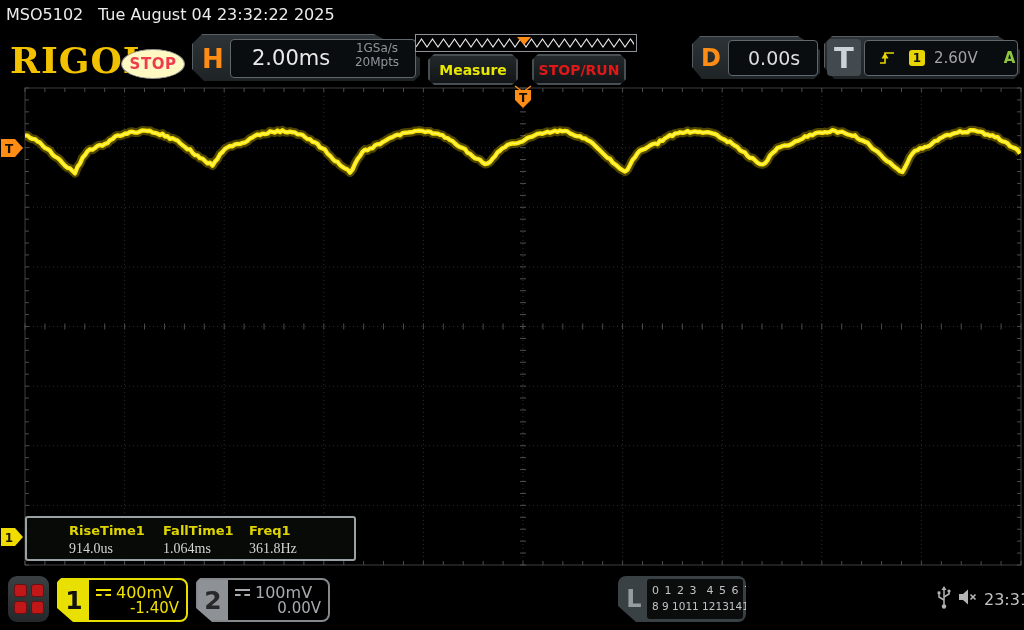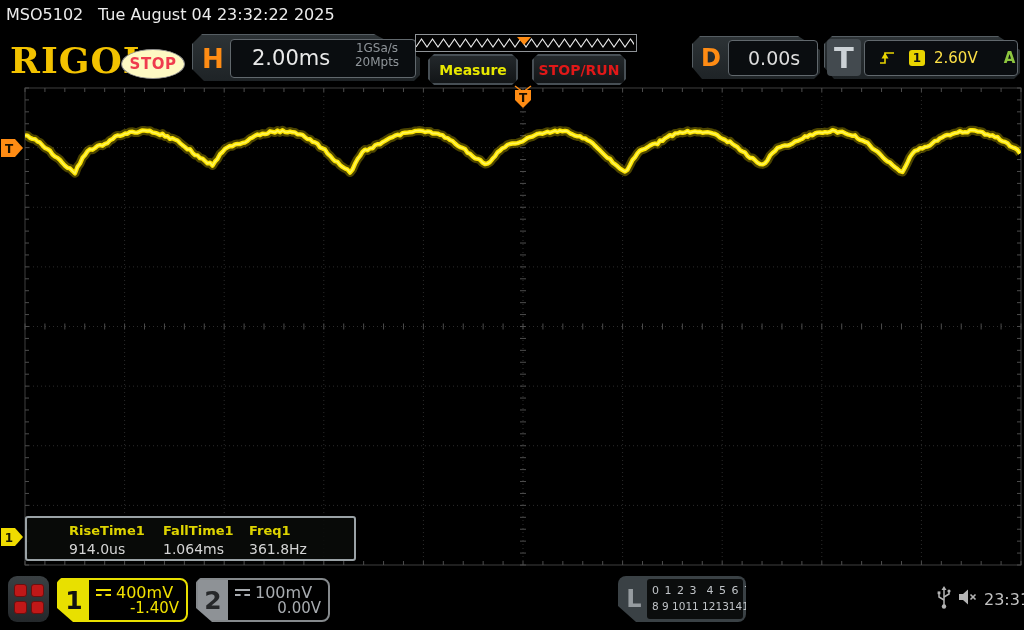--- a/index.html
+++ b/index.html
@@ -42,32 +42,32 @@
   #d-value{left:748px;top:47px;font-size:19px;color:#dcdcdc;}
 
   #t-panel{left:824px;top:36px;width:196px;height:43px;
         clip-path:polygon(8px 0,174px 0,196px 14px,196px 37px,190px 43px,10px 43px,0 31px,0 8px);}
   #t-tab{left:827px;top:39px;width:34px;height:37px;background:#434a4f;border-radius:4px;
         color:#ccd2d6;font-size:29px;font-weight:bold;display:flex;align-items:center;justify-content:center;}
   #t-lcd{left:864px;top:40px;width:152px;height:34px;display:flex;align-items:center;}
   #t-slope-icon{margin-left:14px;width:16px;height:16px;}
   #t-src-badge{margin-left:14px;width:16px;height:16px;background:#e8d400;border-radius:3px;
         color:#111;font-size:12px;font-weight:bold;display:flex;align-items:center;justify-content:center;}
-  #t-level{margin-left:9px;font-size:15px;color:#fde047;}
+  #t-level{margin-left:9px;font-size:15px;color:#a3a3a3;}
   #t-mode{margin-left:26px;font-size:15px;color:#8dc63f;font-weight:bold;}
 
   
   #scope{left:0;top:0;width:1024px;height:630px;}
 
   
   #measure-box{left:25px;top:516px;width:331px;height:45px;background:rgba(9,11,9,0.88);
         border:2px solid #9aa2a6;border-radius:3px;box-sizing:border-box;}
   .m-col{position:absolute;top:0;width:95px;height:100%;}
   .m-col .lbl{position:absolute;top:5px;font-size:13px;font-weight:bold;color:#ded400;}
-  .m-col .val{position:absolute;top:23px;font-size:14px;color:#d4d4d4;}
+  .m-col .val{position:absolute;top:23px;font-size:14px;color:#d4d4d4;font-family:Liberation Serif, serif;}
   #m-col0{left:42px;} #m-col1{left:136px;} #m-col2{left:222px;}
 
   
   #menu-btn{left:8px;top:576px;width:41px;height:46px;background:linear-gradient(#3a4043,#24282b);
         border-radius:9px;display:grid;grid-template-columns:13px 13px;grid-template-rows:13px 13px;
         gap:4px;align-content:center;justify-content:center;}
   #menu-btn .sq{background:#c01818;border:1px solid #6e0e0e;border-radius:3px;}
 
   .ch-panel{top:578px;height:44px;border-radius:5px 8px 8px 5px;box-sizing:border-box;display:flex;
         clip-path:polygon(4px 0,100% 0,100% 100%,16px 100%,0 calc(100% - 14px),0 4px);}

